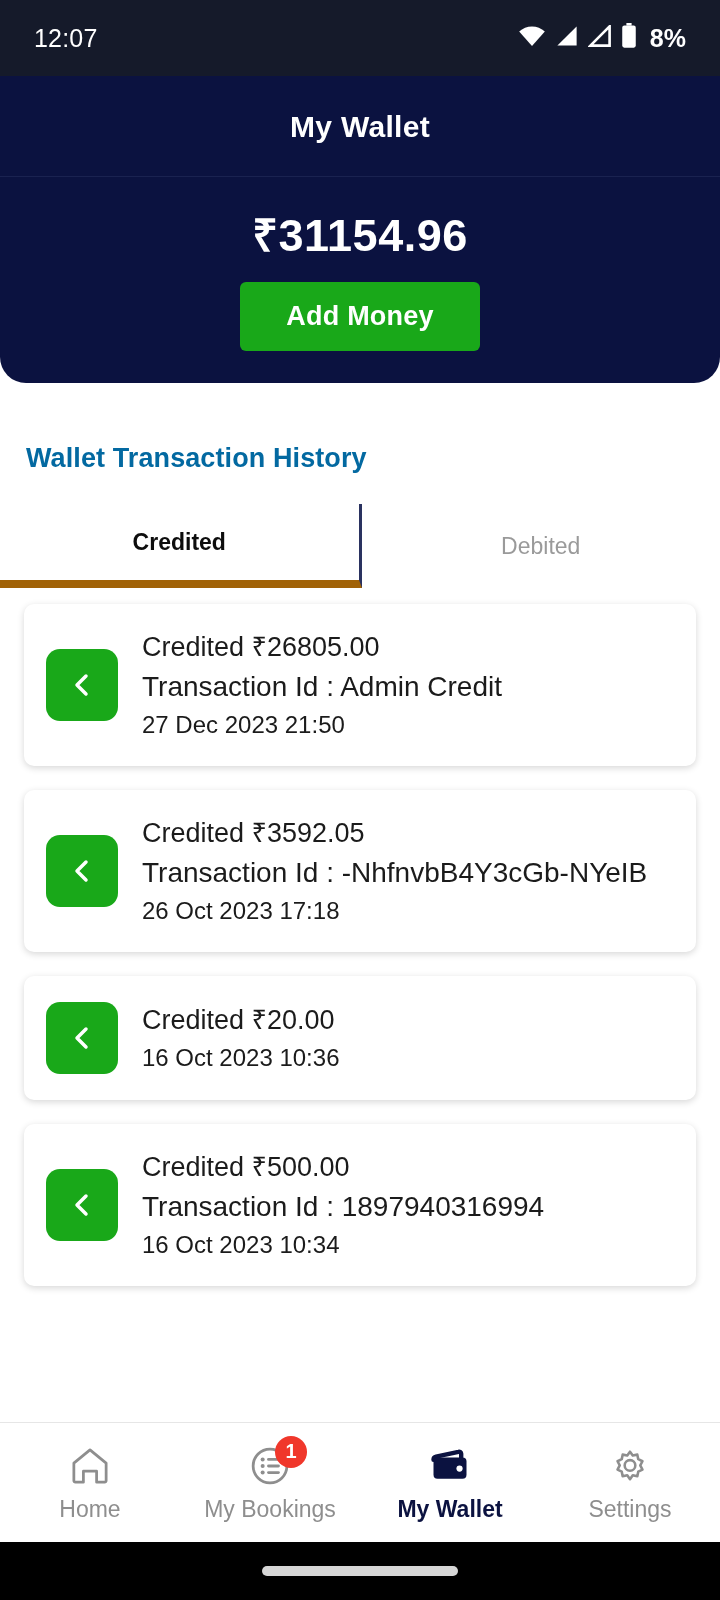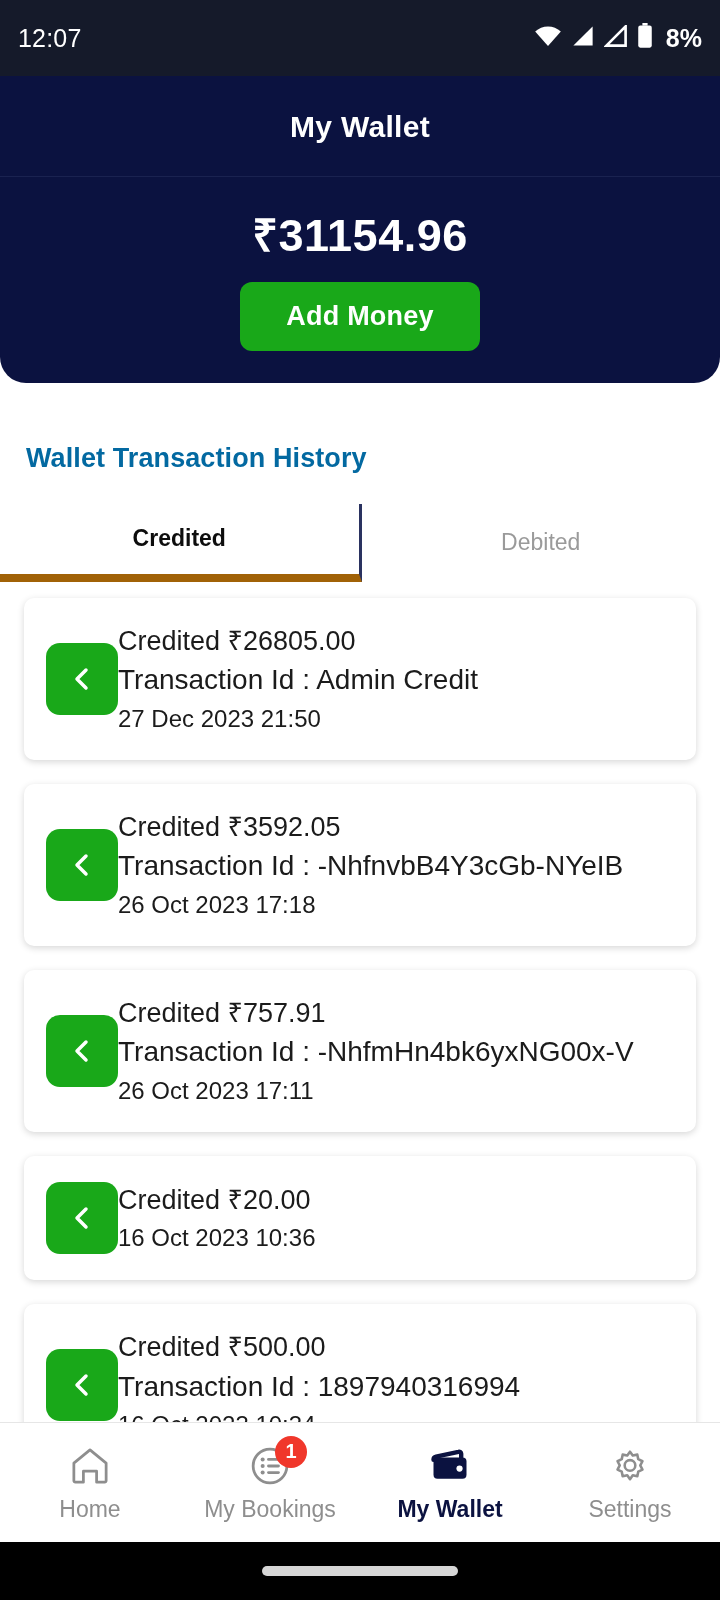--- a/index.html
+++ b/index.html
@@ -7,21 +7,21 @@
     width:720px; height:1600px;
     font-family:"Liberation Sans", sans-serif;
     background:#ffffff; overflow:hidden;
   }
   #screen { position:relative; width:720px; height:1600px; display:flex; flex-direction:column; background:#fff; }
 
   
   .statusbar {
     height:76px; background:#151a2a; color:#ffffff;
     display:flex; align-items:center; justify-content:space-between;
-    padding:0 18px; flex:0 0 auto;
+    padding:0 34px; flex:0 0 auto;
   }
   .status-time { font-size:25px; font-weight:400; letter-spacing:.2px; }
   .status-right { display:flex; align-items:center; gap:9px; }
   .status-pct { font-size:25px; font-weight:700; margin-left:4px; }
 
   
   .wallet-card {
     background:#0b1240; color:#fff; flex:0 0 auto;
     border-bottom-left-radius:26px; border-bottom-right-radius:26px;
     padding-bottom:18px;
@@ -32,21 +32,21 @@
     border-bottom:1px solid #1a2250;
   }
   .wallet-balance {
     text-align:center; font-size:45px; font-weight:700;
     padding:26px 0 18px; letter-spacing:.5px;
   }
   .addmoney-wrap { display:flex; justify-content:center; padding-bottom:14px; }
   .addmoney-btn {
     background:#19a819; color:#fff; border:none; cursor:pointer;
     font-family:inherit; font-size:27px; font-weight:700;
-    padding:19px 46px; border-radius:12px; letter-spacing:.2px;
+    padding:19px 46px; border-radius:6px; letter-spacing:.2px;
   }
 
   
   .history-head {
     font-size:27px; font-weight:700; color:#0369a1;
     padding:60px 0 0 26px; letter-spacing:.1px;
   }
   .tabs { display:flex; margin-top:30px; height:84px; }
   .tab {
     flex:1; display:flex; align-items:center; justify-content:center;
@@ -56,21 +56,21 @@
     color:#0d0d0d; font-weight:700;
     border-bottom:8px solid #a16207; border-right:3px solid #2a3260;
   }
   .tab.inactive { color:#9a9a9a; font-weight:400; }
 
   
   .tx-list { flex:1 1 auto; overflow:hidden; padding:16px 0 0; background:#fff; }
   .tx-card {
     background:#fff; margin:0 24px 24px; border-radius:10px;
     box-shadow:0 2px 7px rgba(0,0,0,.16);
-    display:flex; align-items:center; padding:26px 22px; 
+    display:flex; align-items:center; padding:26px 22px; gap:24px;
   }
   .tx-icon {
     flex:0 0 auto; width:72px; height:72px; border-radius:14px;
     background:#19a819; display:flex; align-items:center; justify-content:center;
   }
   .tx-body { display:flex; flex-direction:column; gap:4px; min-width:0; }
   .tx-amount { font-size:27px; color:#1b1b1b; line-height:1.28; }
   .tx-id { font-size:28px; color:#1b1b1b; line-height:1.3; white-space:nowrap; }
   .tx-date { font-size:24px; color:#1b1b1b; line-height:1.3; }
 
@@ -165,32 +165,20 @@
             <path d="M15.2 4.8 8 12l7.2 7.2" fill="none" stroke="#fff" stroke-width="2.8" stroke-linecap="round" stroke-linejoin="round"></path>
           </svg>
       </div>
       <div class="tx-body">
         <div class="tx-amount">Credited ₹3592.05</div>
         <div class="tx-id">Transaction Id : -NhfnvbB4Y3cGb-NYeIB</div>
         <div class="tx-date">26 Oct 2023 17:18</div>
       </div>
     </div>
 
-    <div class="tx-card">
-      <div class="tx-icon">
-        <svg width="30" height="30" viewBox="0 0 24 24">
-            <path d="M15.2 4.8 8 12l7.2 7.2" fill="none" stroke="#fff" stroke-width="2.8" stroke-linecap="round" stroke-linejoin="round"></path>
-          </svg>
-      </div>
-      <div class="tx-body">
-        <div class="tx-amount">Credited ₹757.91</div>
-        <div class="tx-id">Transaction Id : -NhfmHn4bk6yxNG00x-V</div>
-        <div class="tx-date">26 Oct 2023 17:11</div>
-      </div>
-    </div>
 
     <div class="tx-card">
       <div class="tx-icon">
         <svg width="30" height="30" viewBox="0 0 24 24">
             <path d="M15.2 4.8 8 12l7.2 7.2" fill="none" stroke="#fff" stroke-width="2.8" stroke-linecap="round" stroke-linejoin="round"></path>
           </svg>
       </div>
       <div class="tx-body">
         <div class="tx-amount">Credited ₹20.00</div>
         <div class="tx-date">16 Oct 2023 10:36</div>

